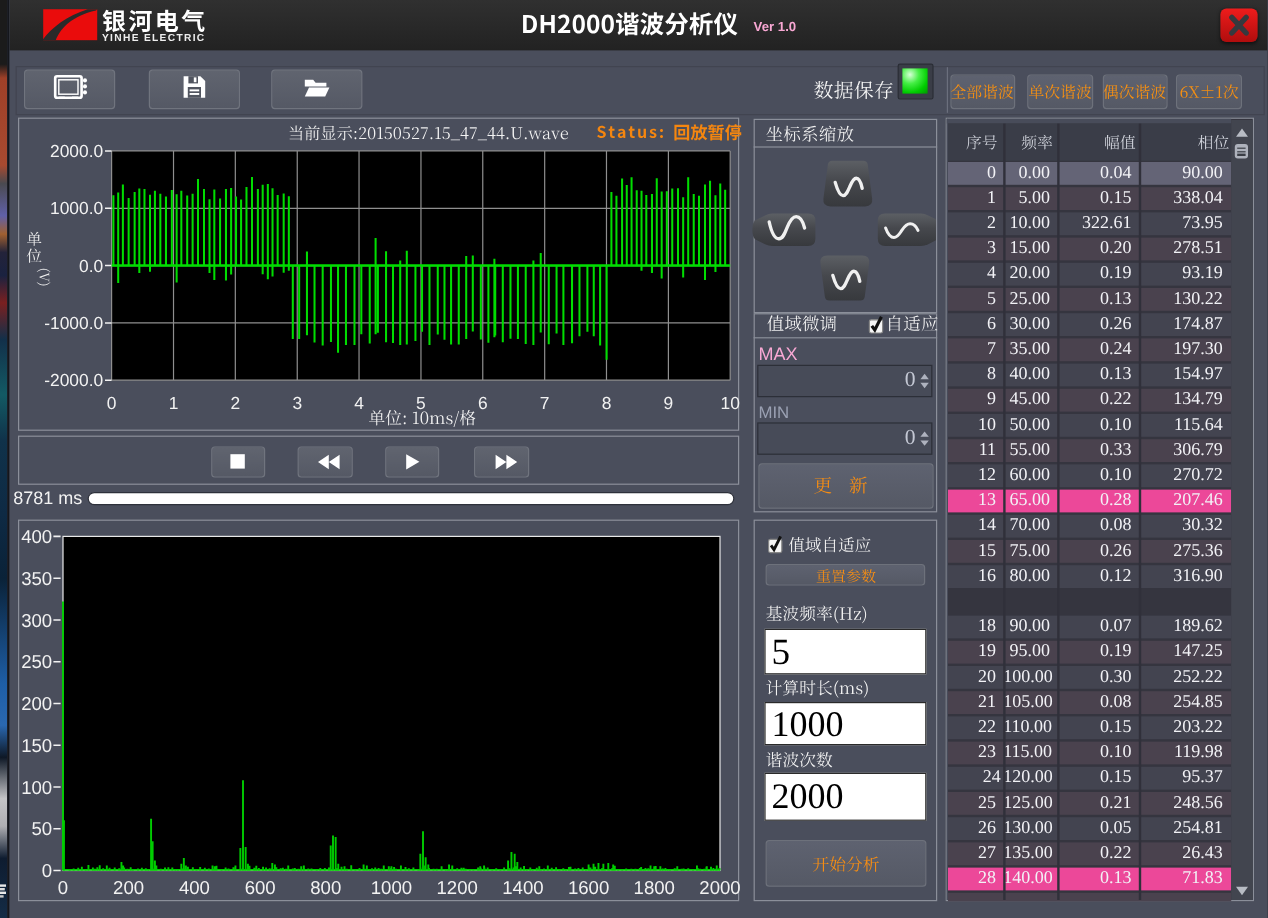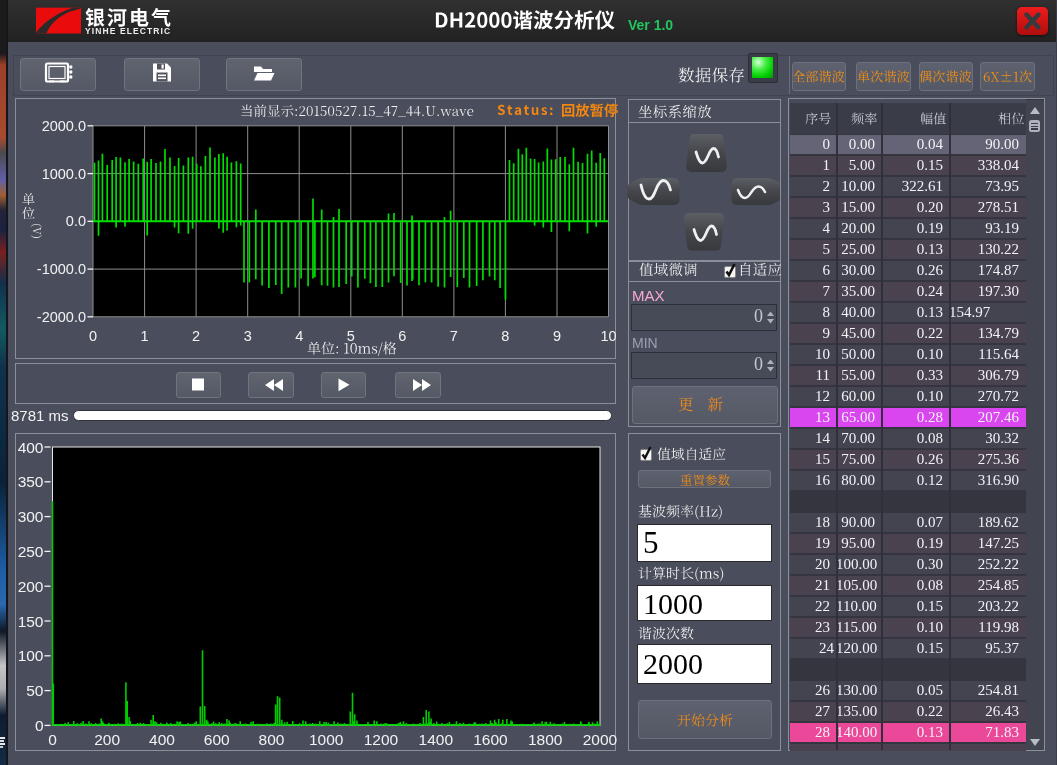--- a/index.html
+++ b/index.html
@@ -23,21 +23,21 @@
 <div style="position:absolute;left:0;top:746px;width:3px;height:2px;background:#c8c8c8;"></div>
 
 <div style="position:absolute;left:8px;top:0;width:1049px;height:765px;background:#4a4e5c;">
 
 <div style="position:absolute;left:0;top:0;width:1049px;height:42px;background:linear-gradient(#303030,#222222);"></div>
 <svg width="70" height="44" style="position:absolute;left:26px;top:0;">
   <rect x="2" y="7.7" width="45" height="25.8" fill="#ea0c0c"></rect>
   <path d="M12.5 33.5 C16 24 26 13 46 8.7 L47 7.7 L39 7.7 C22 13 9 23 1.5 33.2 L2 33.5 Z" fill="#2a2a2a"></path>
 </svg>
 <div style="position:absolute;left:77px;top:25.5px;color:#eee;font-size:8.5px;font-weight:bold;letter-spacing:1.1px;">YINHE ELECTRIC</div>
-<div style="position:absolute;left:620px;top:16.5px;color:#22c55e;font-size:14px;font-weight:bold;">Ver 1.0</div>
+<div style="position:absolute;left:620px;top:16.5px;color:#f9a8d4;font-size:11px;font-weight:bold;">Ver 1.0</div>
 <div style="position:absolute;left:1009px;top:7px;width:31px;height:28px;border-radius:5px;background:linear-gradient(#ee1c1c,#b00d0d);box-shadow:0 1px 3px rgba(0,0,0,.55);"></div>
 <svg width="31" height="28" style="position:absolute;left:1009px;top:7px;">
   <path d="M9.5 7.5 L21.5 20.5 M21.5 7.5 L9.5 20.5" stroke="#36393e" stroke-width="4.4" stroke-linecap="round"></path>
 </svg>
 
 <div style="position:absolute;left:5px;top:55px;width:1039px;height:39px;border:1px solid #414450;"></div>
 <div class="btn" style="left:12px;top:58px;width:76px;height:33px;"></div>
 <div class="btn" style="left:116px;top:58px;width:76px;height:33px;"></div>
 <div class="btn" style="left:218px;top:58px;width:76px;height:33px;"></div>
 <svg width="310" height="40" style="position:absolute;left:0px;top:55px;">
@@ -194,21 +194,21 @@
       <div style="position:absolute;left:1.5px;top:183.5px;width:235.5px;height:19px;background:#4a424e;">
         <div style="position:absolute;left:0px;top:0;width:46px;height:19px;line-height:19px;text-align:right;padding-right:6px;box-sizing:border-box;">7</div>
         <div style="position:absolute;left:46px;top:0;width:45px;height:19px;line-height:19px;text-align:right;padding-right:6px;box-sizing:border-box;">35.00</div>
         <div style="position:absolute;left:91px;top:0;width:68px;height:19px;line-height:19px;text-align:right;padding-right:6px;box-sizing:border-box;">0.24</div>
         <div style="position:absolute;left:159px;top:0;width:76px;height:19px;line-height:19px;text-align:right;padding-right:6px;box-sizing:border-box;">197.30</div>
       </div>
       <div style="position:absolute;left:1.5px;top:204.5px;width:235.5px;height:19px;background:#434450;">
         <div style="position:absolute;left:0px;top:0;width:46px;height:19px;line-height:19px;text-align:right;padding-right:6px;box-sizing:border-box;">8</div>
         <div style="position:absolute;left:46px;top:0;width:45px;height:19px;line-height:19px;text-align:right;padding-right:6px;box-sizing:border-box;">40.00</div>
         <div style="position:absolute;left:91px;top:0;width:68px;height:19px;line-height:19px;text-align:right;padding-right:6px;box-sizing:border-box;">0.13</div>
-        <div style="position:absolute;left:159px;top:0;width:76px;height:19px;line-height:19px;padding-right:6px;box-sizing:border-box;">154.97</div>
+        <div style="position:absolute;left:159px;top:0;width:76px;height:19px;line-height:19px;text-align:right;padding-right:6px;box-sizing:border-box;">154.97</div>
       </div>
       <div style="position:absolute;left:1.5px;top:225.5px;width:235.5px;height:19px;background:#4a424e;">
         <div style="position:absolute;left:0px;top:0;width:46px;height:19px;line-height:19px;text-align:right;padding-right:6px;box-sizing:border-box;">9</div>
         <div style="position:absolute;left:46px;top:0;width:45px;height:19px;line-height:19px;text-align:right;padding-right:6px;box-sizing:border-box;">45.00</div>
         <div style="position:absolute;left:91px;top:0;width:68px;height:19px;line-height:19px;text-align:right;padding-right:6px;box-sizing:border-box;">0.22</div>
         <div style="position:absolute;left:159px;top:0;width:76px;height:19px;line-height:19px;text-align:right;padding-right:6px;box-sizing:border-box;">134.79</div>
       </div>
       <div style="position:absolute;left:1.5px;top:246.5px;width:235.5px;height:19px;background:#434450;">
         <div style="position:absolute;left:0px;top:0;width:46px;height:19px;line-height:19px;text-align:right;padding-right:6px;box-sizing:border-box;">10</div>
         <div style="position:absolute;left:46px;top:0;width:45px;height:19px;line-height:19px;text-align:right;padding-right:6px;box-sizing:border-box;">50.00</div>
@@ -220,21 +220,21 @@
         <div style="position:absolute;left:46px;top:0;width:45px;height:19px;line-height:19px;text-align:right;padding-right:6px;box-sizing:border-box;">55.00</div>
         <div style="position:absolute;left:91px;top:0;width:68px;height:19px;line-height:19px;text-align:right;padding-right:6px;box-sizing:border-box;">0.33</div>
         <div style="position:absolute;left:159px;top:0;width:76px;height:19px;line-height:19px;text-align:right;padding-right:6px;box-sizing:border-box;">306.79</div>
       </div>
       <div style="position:absolute;left:1.5px;top:288.5px;width:235.5px;height:19px;background:#434450;">
         <div style="position:absolute;left:0px;top:0;width:46px;height:19px;line-height:19px;text-align:right;padding-right:6px;box-sizing:border-box;">12</div>
         <div style="position:absolute;left:46px;top:0;width:45px;height:19px;line-height:19px;text-align:right;padding-right:6px;box-sizing:border-box;">60.00</div>
         <div style="position:absolute;left:91px;top:0;width:68px;height:19px;line-height:19px;text-align:right;padding-right:6px;box-sizing:border-box;">0.10</div>
         <div style="position:absolute;left:159px;top:0;width:76px;height:19px;line-height:19px;text-align:right;padding-right:6px;box-sizing:border-box;">270.72</div>
       </div>
-      <div style="position:absolute;left:1.5px;top:309.5px;width:235.5px;height:19px;background:#d946ef;">
+      <div style="position:absolute;left:1.5px;top:309.5px;width:235.5px;height:19px;background:#ec4899;">
         <div style="position:absolute;left:0px;top:0;width:46px;height:19px;line-height:19px;text-align:right;padding-right:6px;box-sizing:border-box;">13</div>
         <div style="position:absolute;left:46px;top:0;width:45px;height:19px;line-height:19px;text-align:right;padding-right:6px;box-sizing:border-box;">65.00</div>
         <div style="position:absolute;left:91px;top:0;width:68px;height:19px;line-height:19px;text-align:right;padding-right:6px;box-sizing:border-box;">0.28</div>
         <div style="position:absolute;left:159px;top:0;width:76px;height:19px;line-height:19px;text-align:right;padding-right:6px;box-sizing:border-box;">207.46</div>
       </div>
       <div style="position:absolute;left:1.5px;top:330.5px;width:235.5px;height:19px;background:#434450;">
         <div style="position:absolute;left:0px;top:0;width:46px;height:19px;line-height:19px;text-align:right;padding-right:6px;box-sizing:border-box;">14</div>
         <div style="position:absolute;left:46px;top:0;width:45px;height:19px;line-height:19px;text-align:right;padding-right:6px;box-sizing:border-box;">70.00</div>
         <div style="position:absolute;left:91px;top:0;width:68px;height:19px;line-height:19px;text-align:right;padding-right:6px;box-sizing:border-box;">0.08</div>
         <div style="position:absolute;left:159px;top:0;width:76px;height:19px;line-height:19px;text-align:right;padding-right:6px;box-sizing:border-box;">30.32</div>
@@ -285,20 +285,26 @@
         <div style="position:absolute;left:0px;top:0;width:46px;height:19px;line-height:19px;text-align:right;padding-right:6px;box-sizing:border-box;">23</div>
         <div style="position:absolute;left:46px;top:0;width:45px;height:19px;line-height:19px;text-align:right;padding-right:6px;box-sizing:border-box;">115.00</div>
         <div style="position:absolute;left:91px;top:0;width:68px;height:19px;line-height:19px;text-align:right;padding-right:6px;box-sizing:border-box;">0.10</div>
         <div style="position:absolute;left:159px;top:0;width:76px;height:19px;line-height:19px;text-align:right;padding-right:6px;box-sizing:border-box;">119.98</div>
       </div>
       <div style="position:absolute;left:1.5px;top:540.5px;width:235.5px;height:19px;background:#434450;">
         <div style="position:absolute;left:0px;top:0;width:50px;height:19px;line-height:19px;text-align:right;padding-right:6px;box-sizing:border-box;">24</div>
         <div style="position:absolute;left:46px;top:0;width:45px;height:19px;line-height:19px;text-align:right;padding-right:6px;box-sizing:border-box;">120.00</div>
         <div style="position:absolute;left:91px;top:0;width:68px;height:19px;line-height:19px;text-align:right;padding-right:6px;box-sizing:border-box;">0.15</div>
         <div style="position:absolute;left:159px;top:0;width:76px;height:19px;line-height:19px;text-align:right;padding-right:6px;box-sizing:border-box;">95.37</div>
+      </div>
+      <div style="position:absolute;left:1.5px;top:561.5px;width:235.5px;height:19px;background:#4a424e;">
+        <div style="position:absolute;left:0px;top:0;width:46px;height:19px;line-height:19px;text-align:right;padding-right:6px;box-sizing:border-box;">25</div>
+        <div style="position:absolute;left:46px;top:0;width:45px;height:19px;line-height:19px;text-align:right;padding-right:6px;box-sizing:border-box;">125.00</div>
+        <div style="position:absolute;left:91px;top:0;width:68px;height:19px;line-height:19px;text-align:right;padding-right:6px;box-sizing:border-box;">0.21</div>
+        <div style="position:absolute;left:159px;top:0;width:76px;height:19px;line-height:19px;text-align:right;padding-right:6px;box-sizing:border-box;">248.56</div>
       </div>
       <div style="position:absolute;left:1.5px;top:582.5px;width:235.5px;height:19px;background:#434450;">
         <div style="position:absolute;left:0px;top:0;width:46px;height:19px;line-height:19px;text-align:right;padding-right:6px;box-sizing:border-box;">26</div>
         <div style="position:absolute;left:46px;top:0;width:45px;height:19px;line-height:19px;text-align:right;padding-right:6px;box-sizing:border-box;">130.00</div>
         <div style="position:absolute;left:91px;top:0;width:68px;height:19px;line-height:19px;text-align:right;padding-right:6px;box-sizing:border-box;">0.05</div>
         <div style="position:absolute;left:159px;top:0;width:76px;height:19px;line-height:19px;text-align:right;padding-right:6px;box-sizing:border-box;">254.81</div>
       </div>
       <div style="position:absolute;left:1.5px;top:603.5px;width:235.5px;height:19px;background:#4a424e;">
         <div style="position:absolute;left:0px;top:0;width:46px;height:19px;line-height:19px;text-align:right;padding-right:6px;box-sizing:border-box;">27</div>
         <div style="position:absolute;left:46px;top:0;width:45px;height:19px;line-height:19px;text-align:right;padding-right:6px;box-sizing:border-box;">135.00</div>

